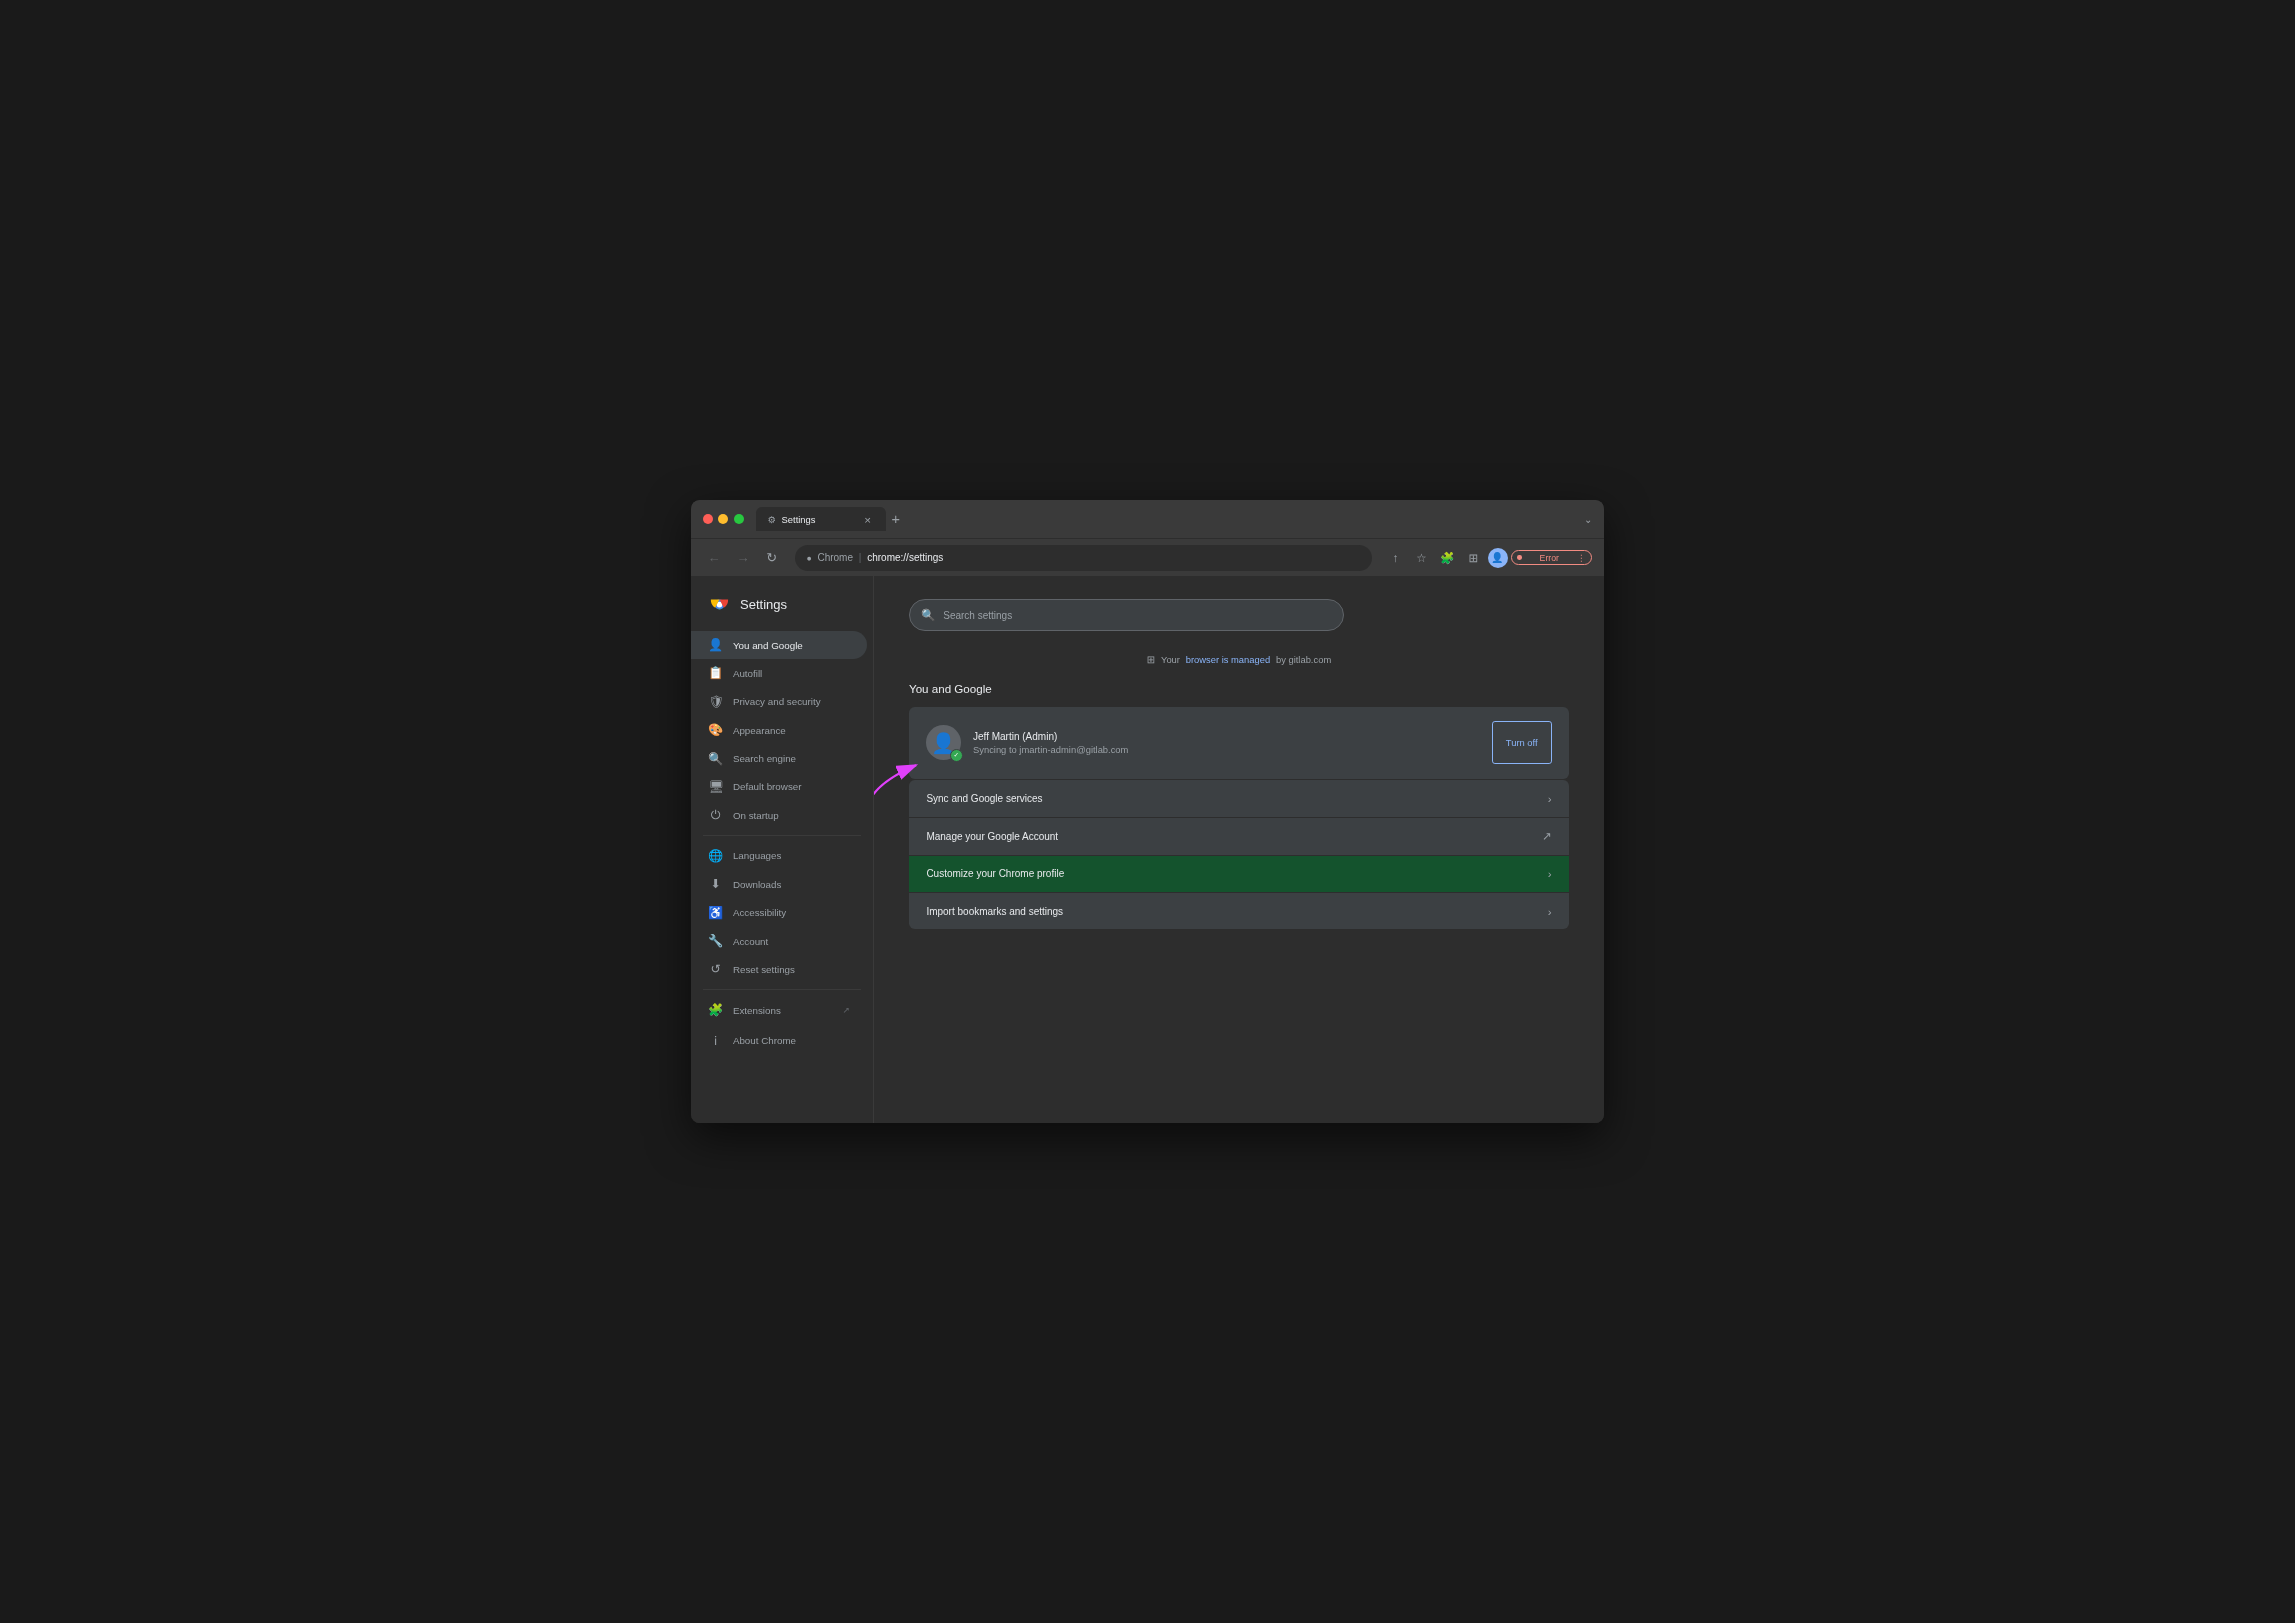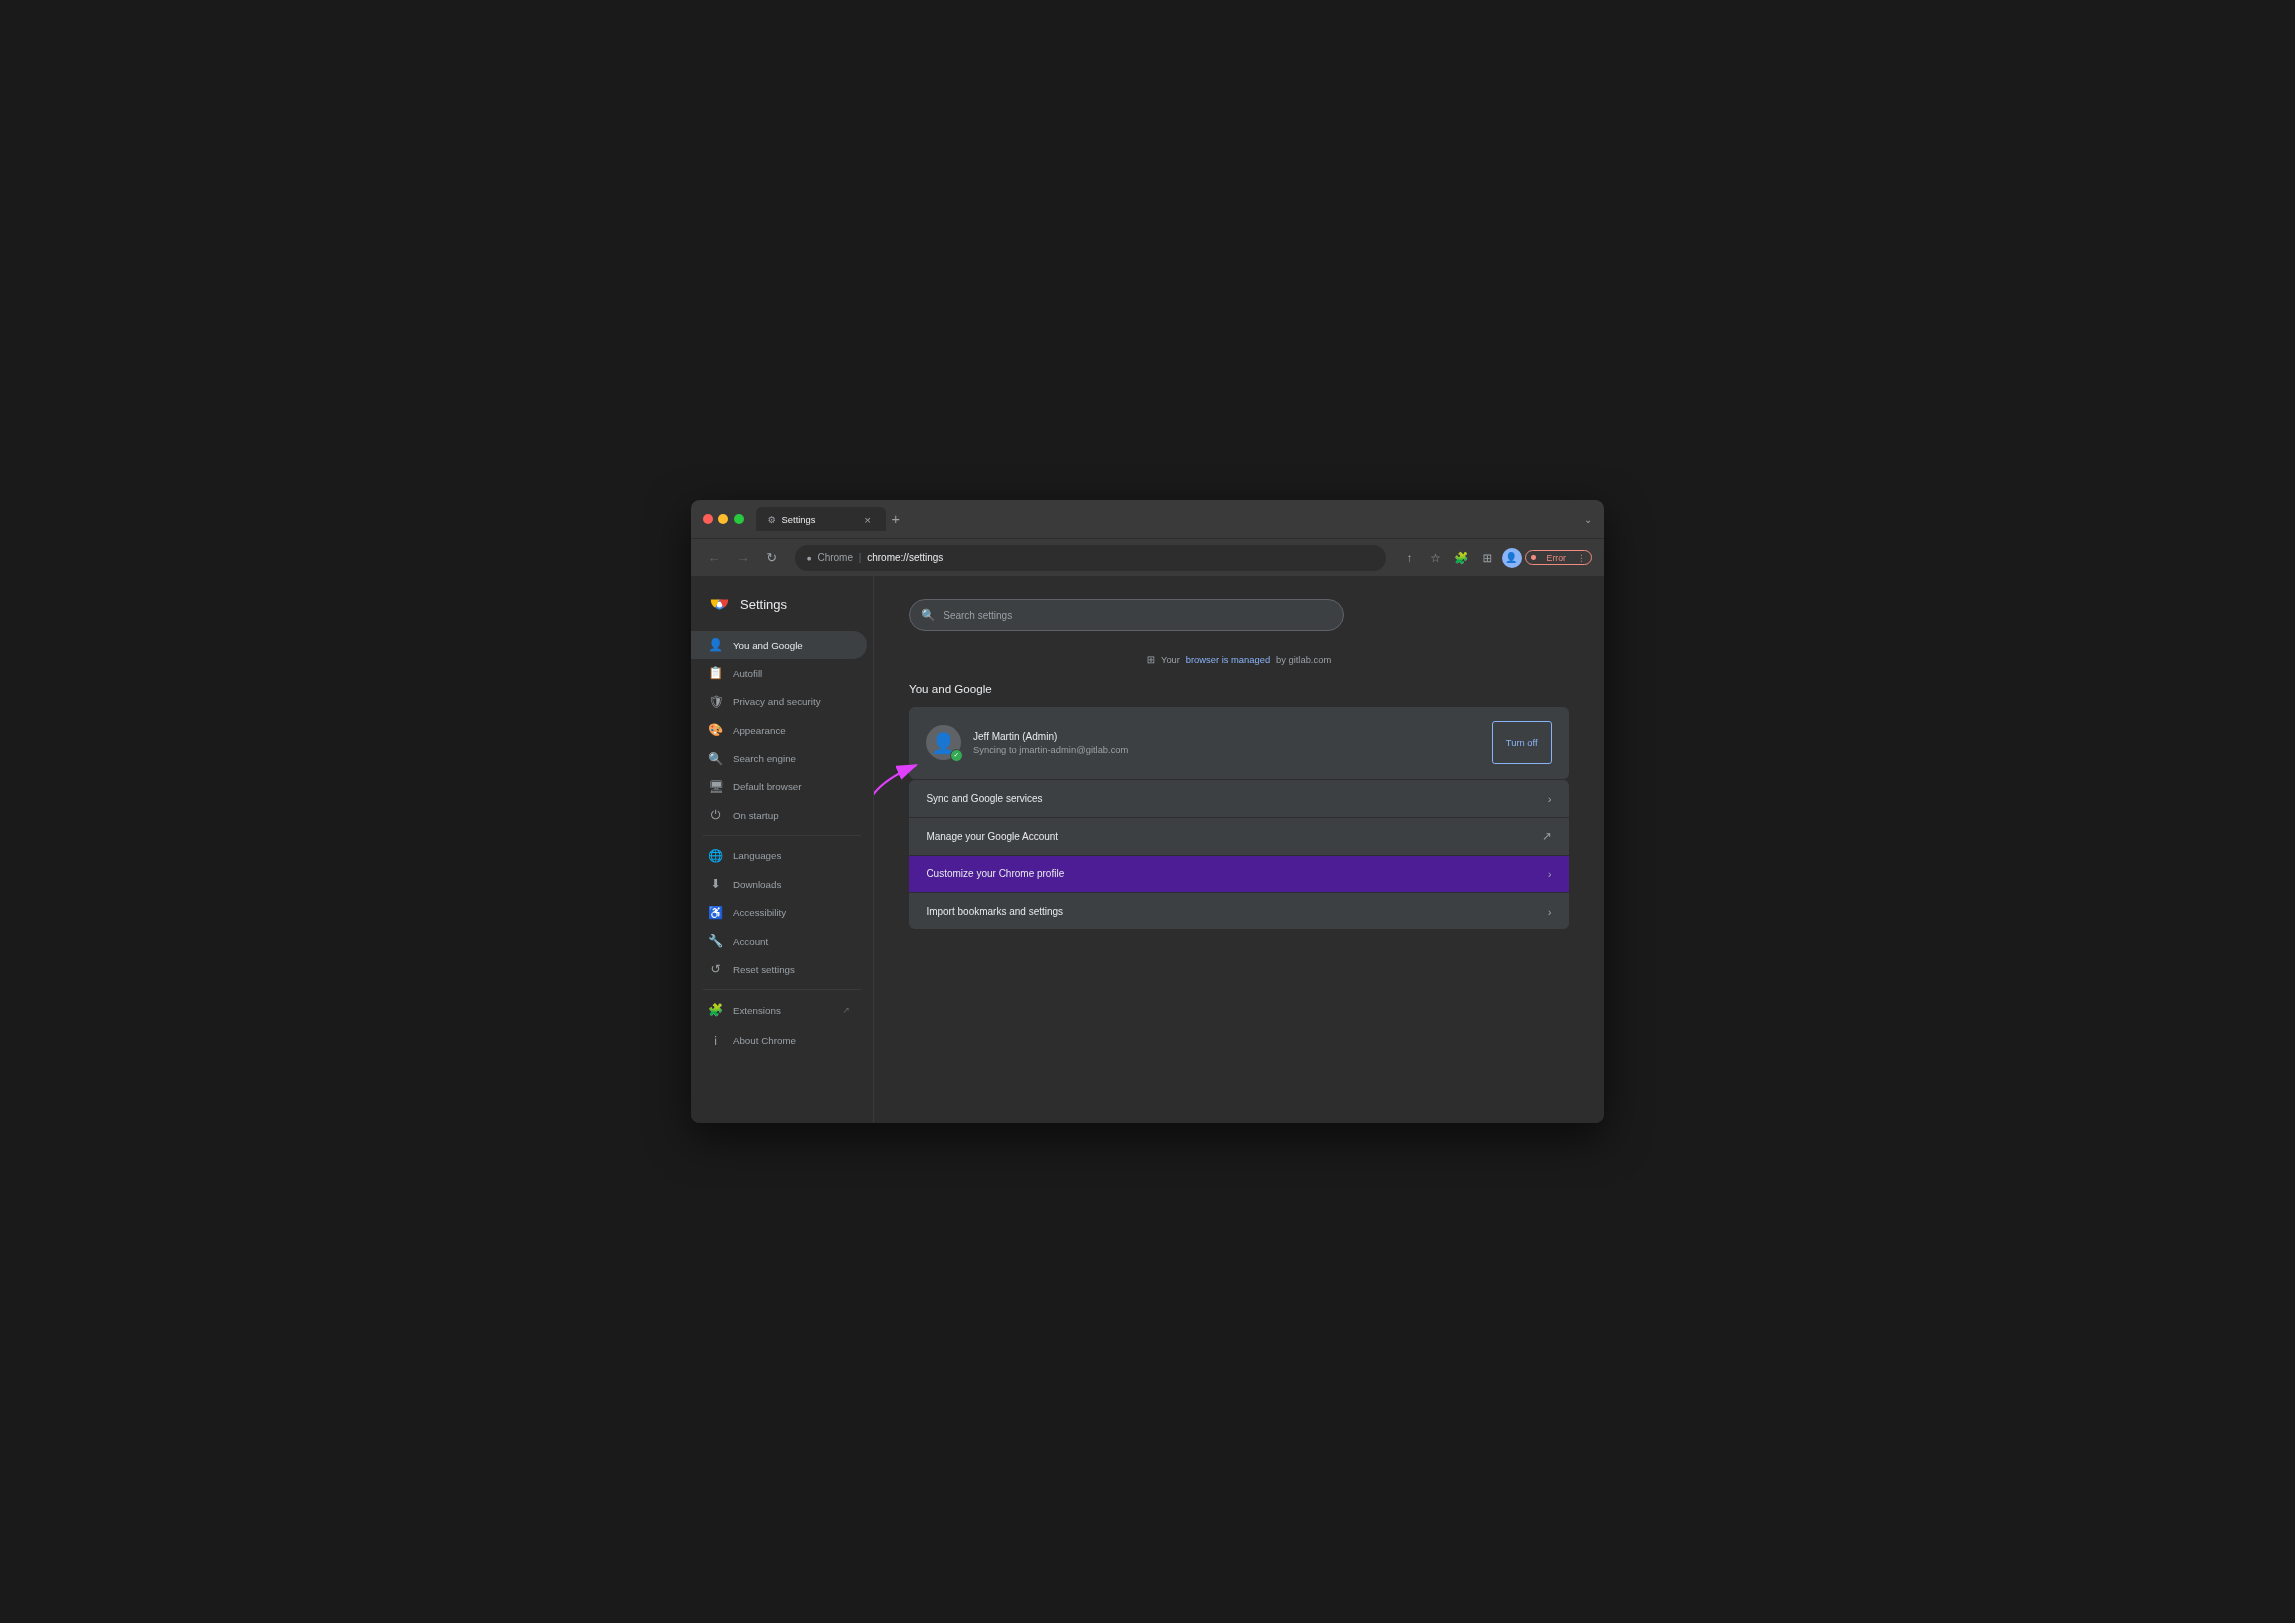--- a/index.html
+++ b/index.html
@@ -211,21 +211,21 @@
 
     .error-badge {
       background: transparent;
       border: 0.7px solid #f28b82;
       border-radius: 8.7px;
       padding: 1.4px 5.8px;
       color: #f28b82;
       font-size: 8.7px;
       display: flex;
       align-items: center;
-      gap: 11px;
+      gap: 18px;
       cursor: pointer;
     }
 
     .error-dot {
       width: 4.3px;
       height: 4.3px;
       background: #f28b82;
       border-radius: 50%;
     }
 
@@ -466,21 +466,21 @@
       border-radius: 5.8px;
       overflow: hidden;
       margin-bottom: 1.4px;
     }
 
     .settings-row:first-child {
       border-top: none;
     }
 
     .settings-row.highlighted {
-      background: #4c1d95;
+      background: #14532d;
     }
 
     .settings-row-text {
       color: #e8eaed;
       font-size: 10px;
     }
 
     .settings-row-arrow {
       color: #9aa0a6;
       font-size: 11.6px;

